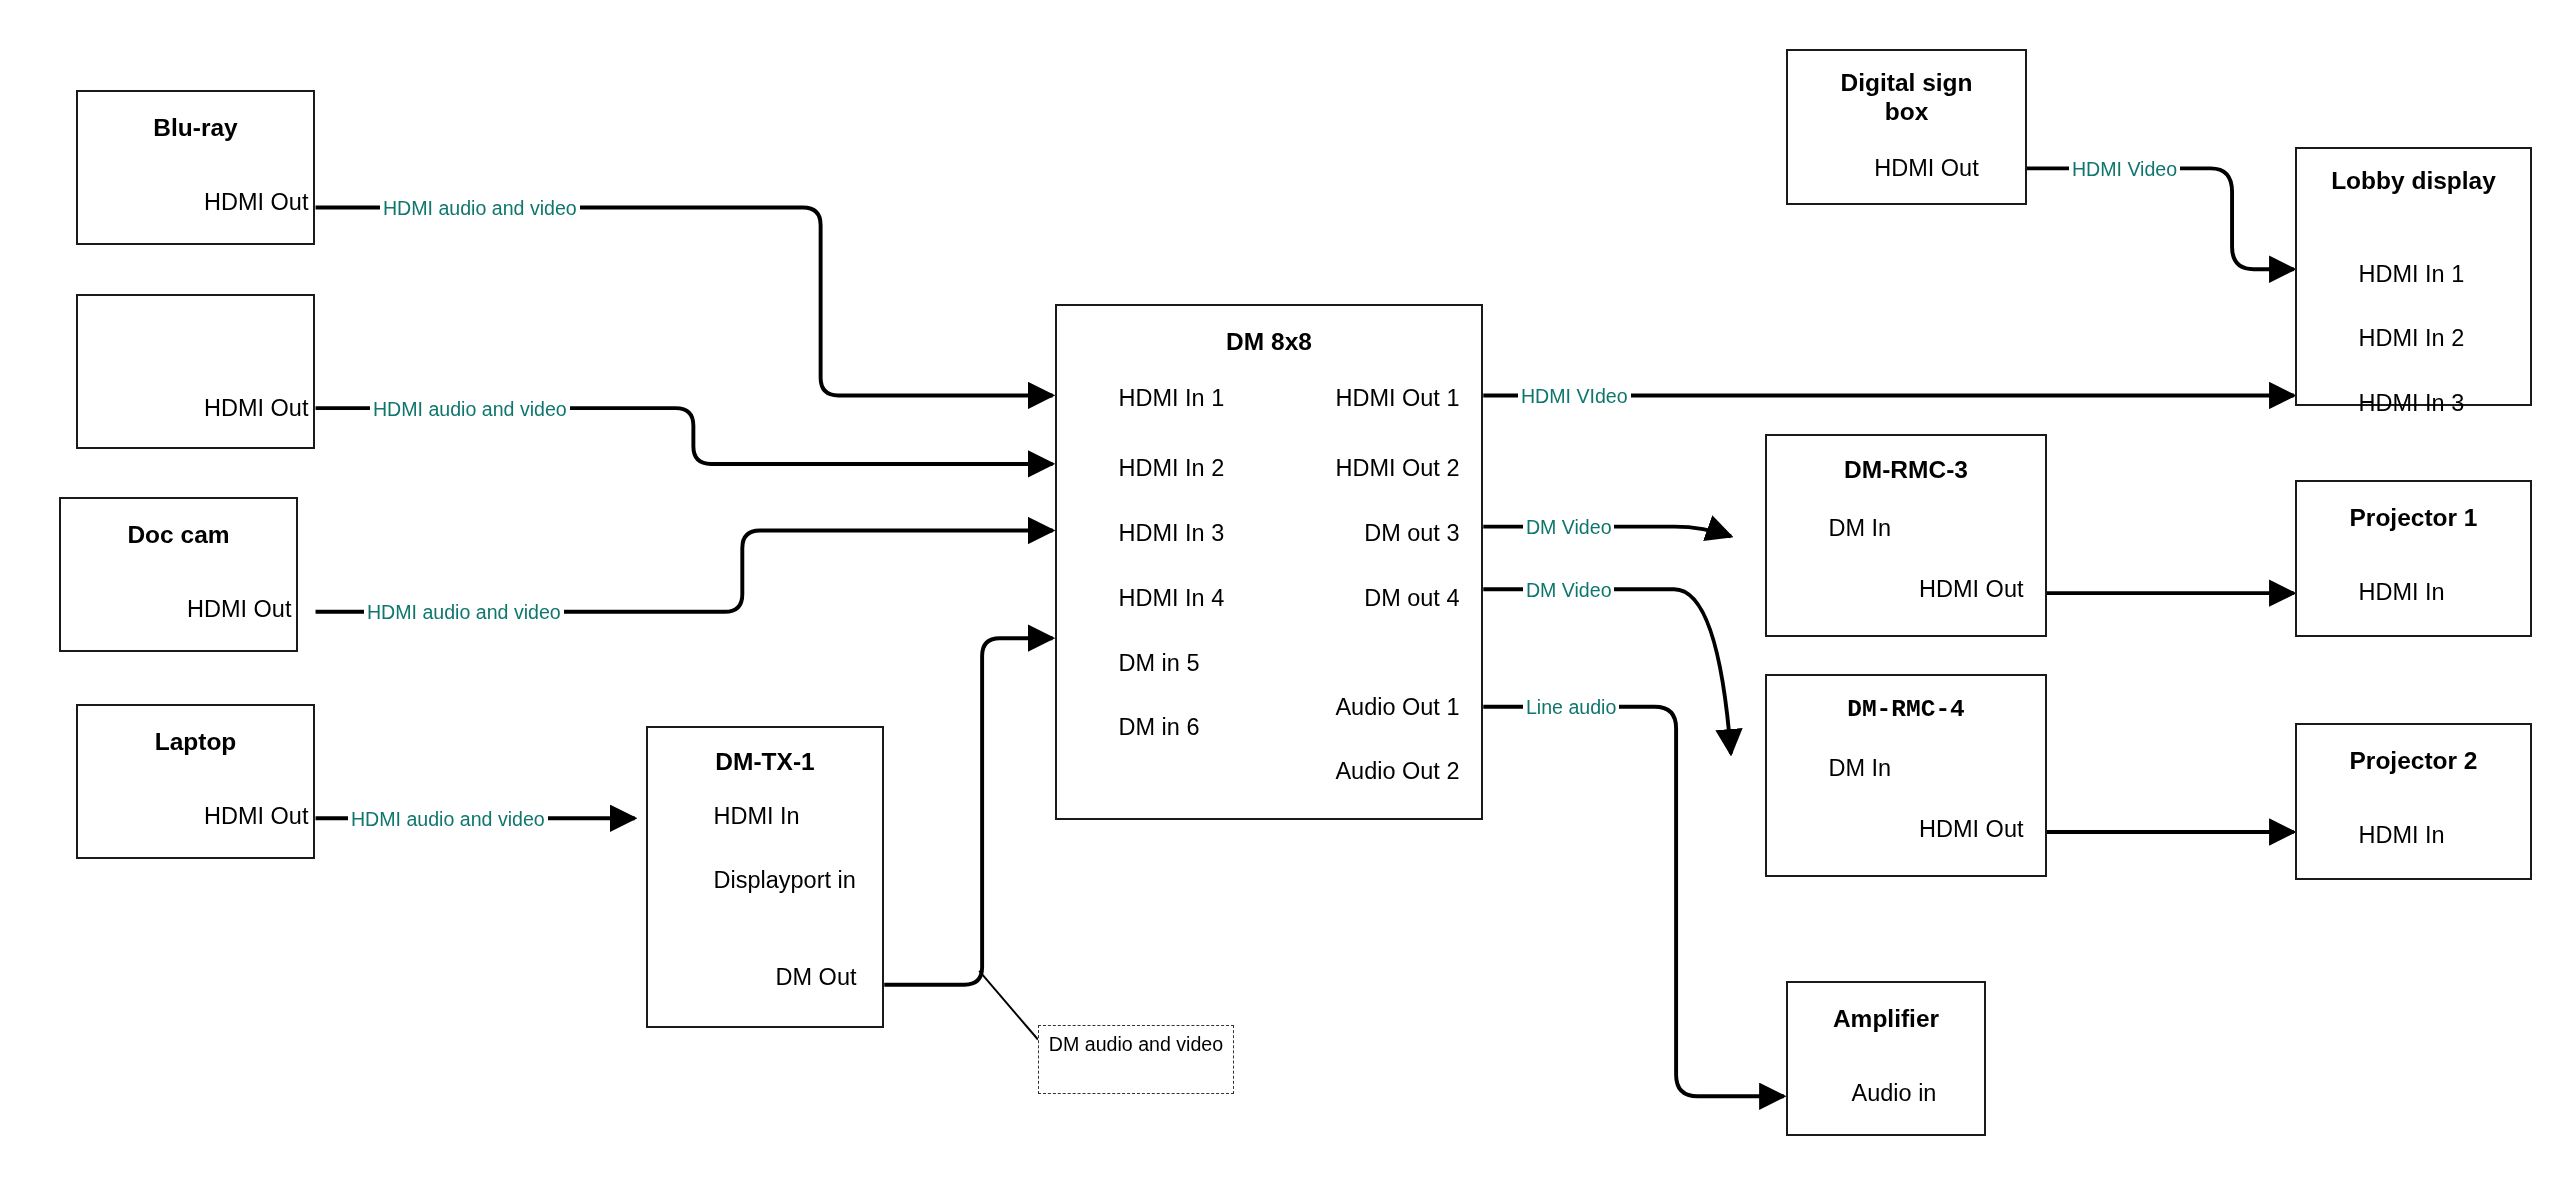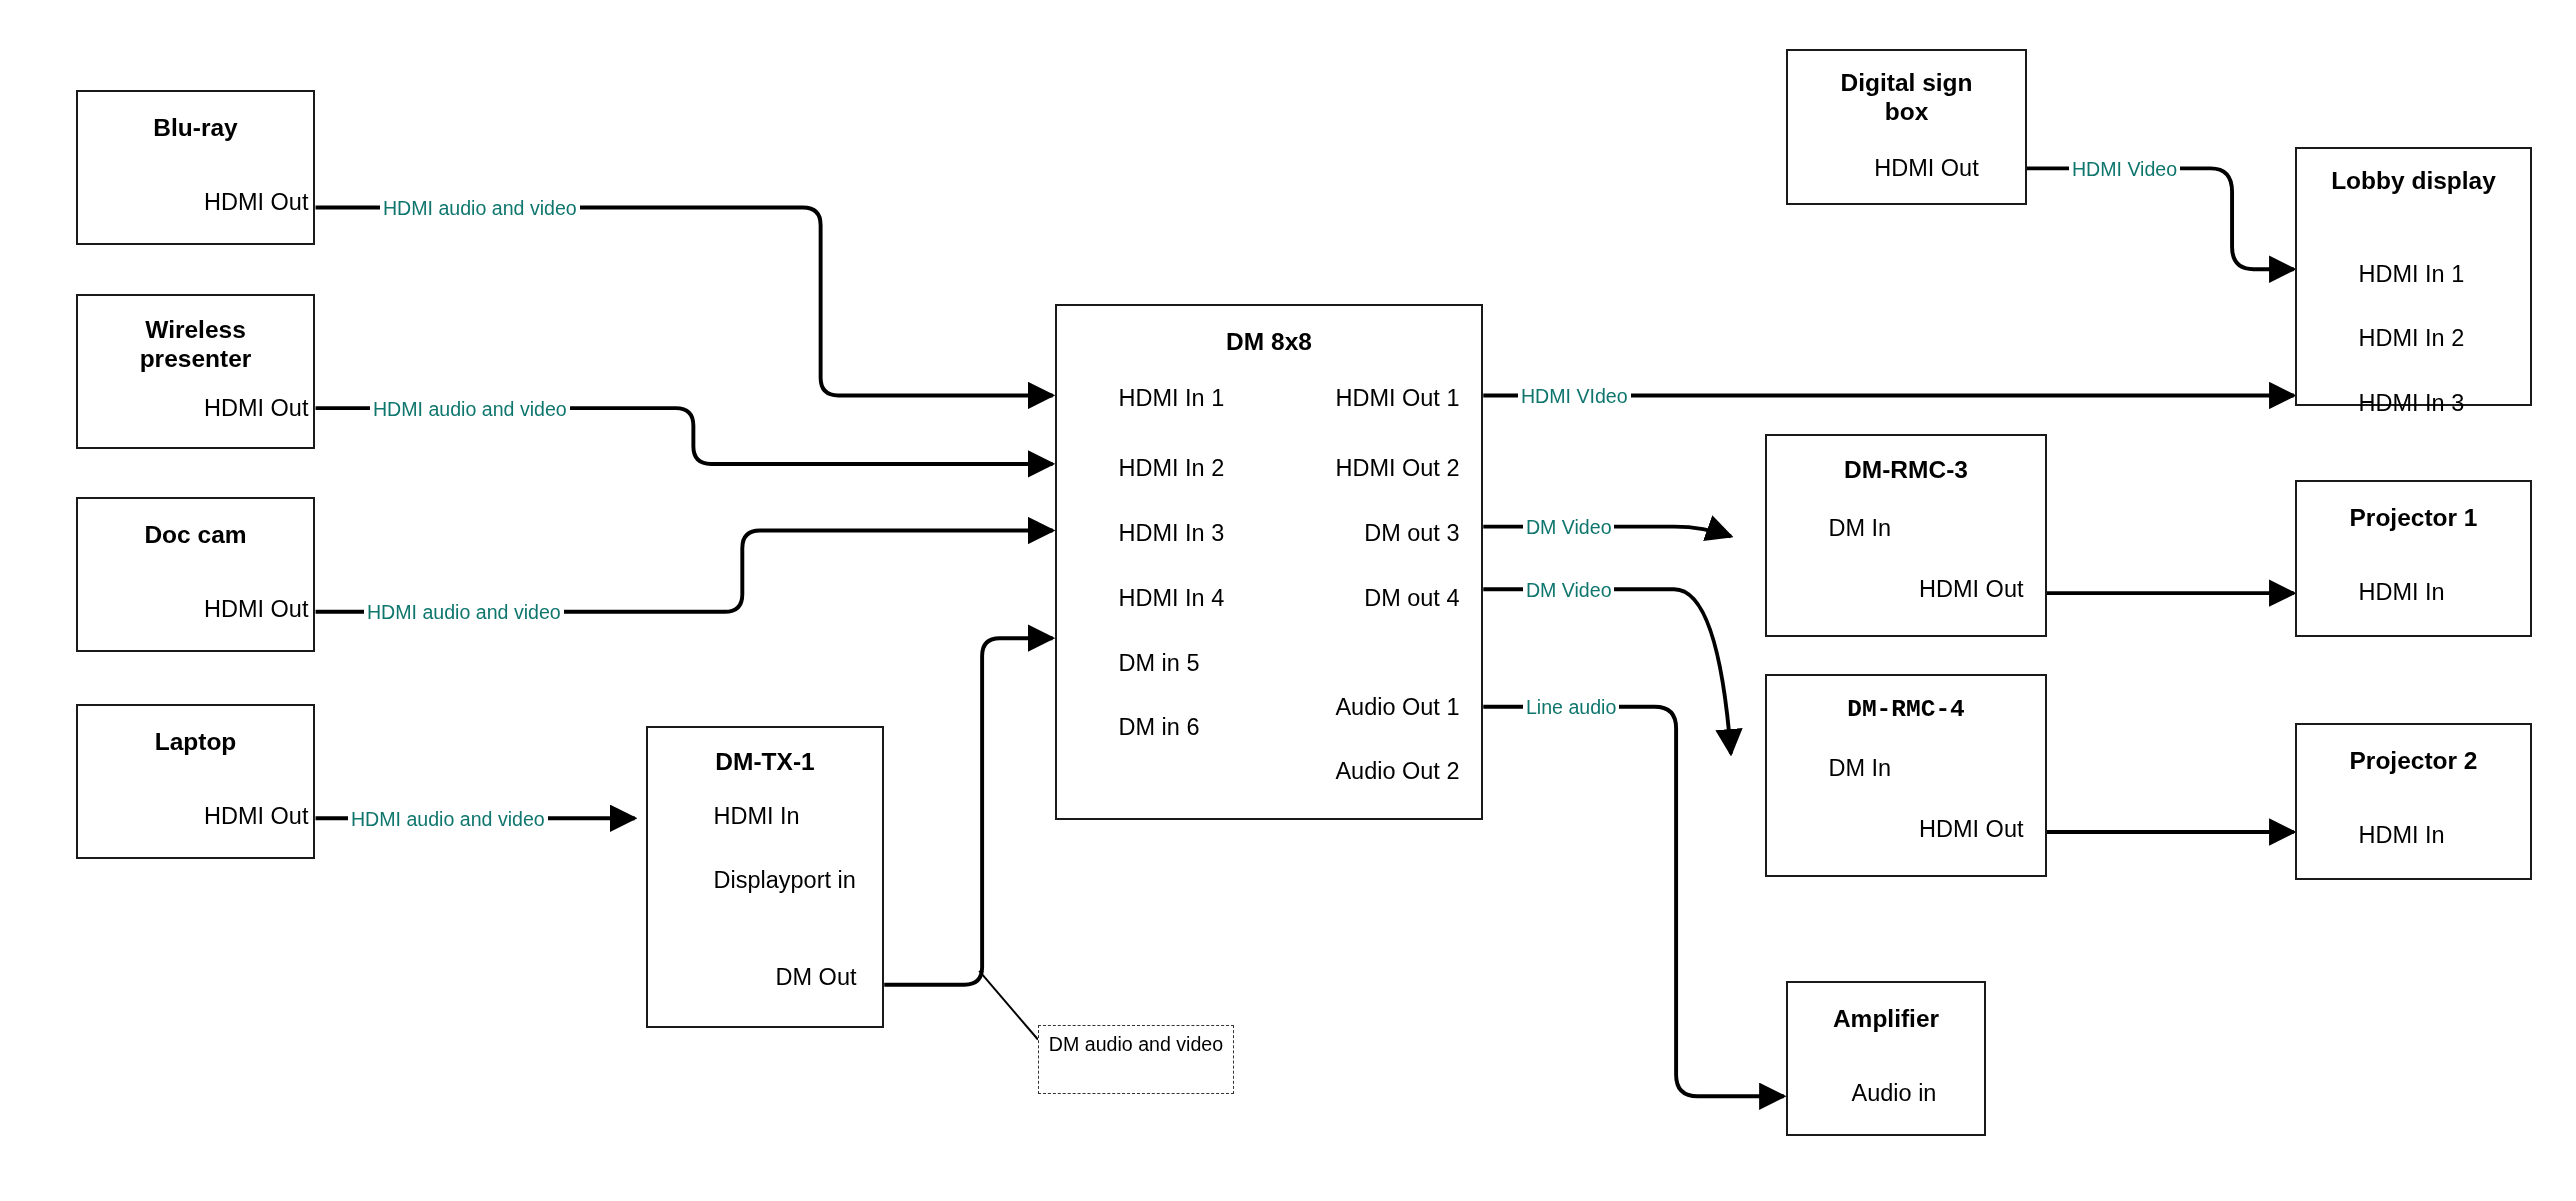--- a/index.html
+++ b/index.html
@@ -107,25 +107,24 @@
       <path d="M 1515 722 L 1690 722 Q 1712 722 1712 744 L 1712 1098 Q 1712 1120 1734 1120 L 1822 1120" marker-end="url(#arrow)"></path>
     </g>
   </svg>
 
   <div class="node" style="left:76px; top:90px; width:239px; height:155px;">
     <div class="title" style="margin-top:21.5px;">Blu-ray</div>
     <div class="port left" style="position:absolute; left:86px; top:96px;">HDMI Out</div>
   </div>
 
   <div class="node" style="left:76px; top:294px; width:239px; height:155px;">
-    <div class="title" style="margin-top:19.6px; padding:0 23.5px;">Wireless presenter</div>
     <div class="port left" style="position:absolute; left:86px; top:98px;">HDMI Out</div>
   </div>
 
-  <div class="node" style="left:76px; top:497px; width:239px; height:155px;">
+  <div class="node" style="left:59px; top:497px; width:239px; height:155px;">
     <div class="title" style="margin-top:21.5px;">Doc cam</div>
     <div class="port left" style="position:absolute; left:86px; top:96px;">HDMI Out</div>
   </div>
 
   <div class="node" style="left:76px; top:704px; width:239px; height:155px;">
     <div class="title" style="margin-top:21.5px;">Laptop</div>
     <div class="port left" style="position:absolute; left:86px; top:96px;">HDMI Out</div>
   </div>
 
   <div class="node" style="left:646px; top:726px; width:238px; height:302px;">

